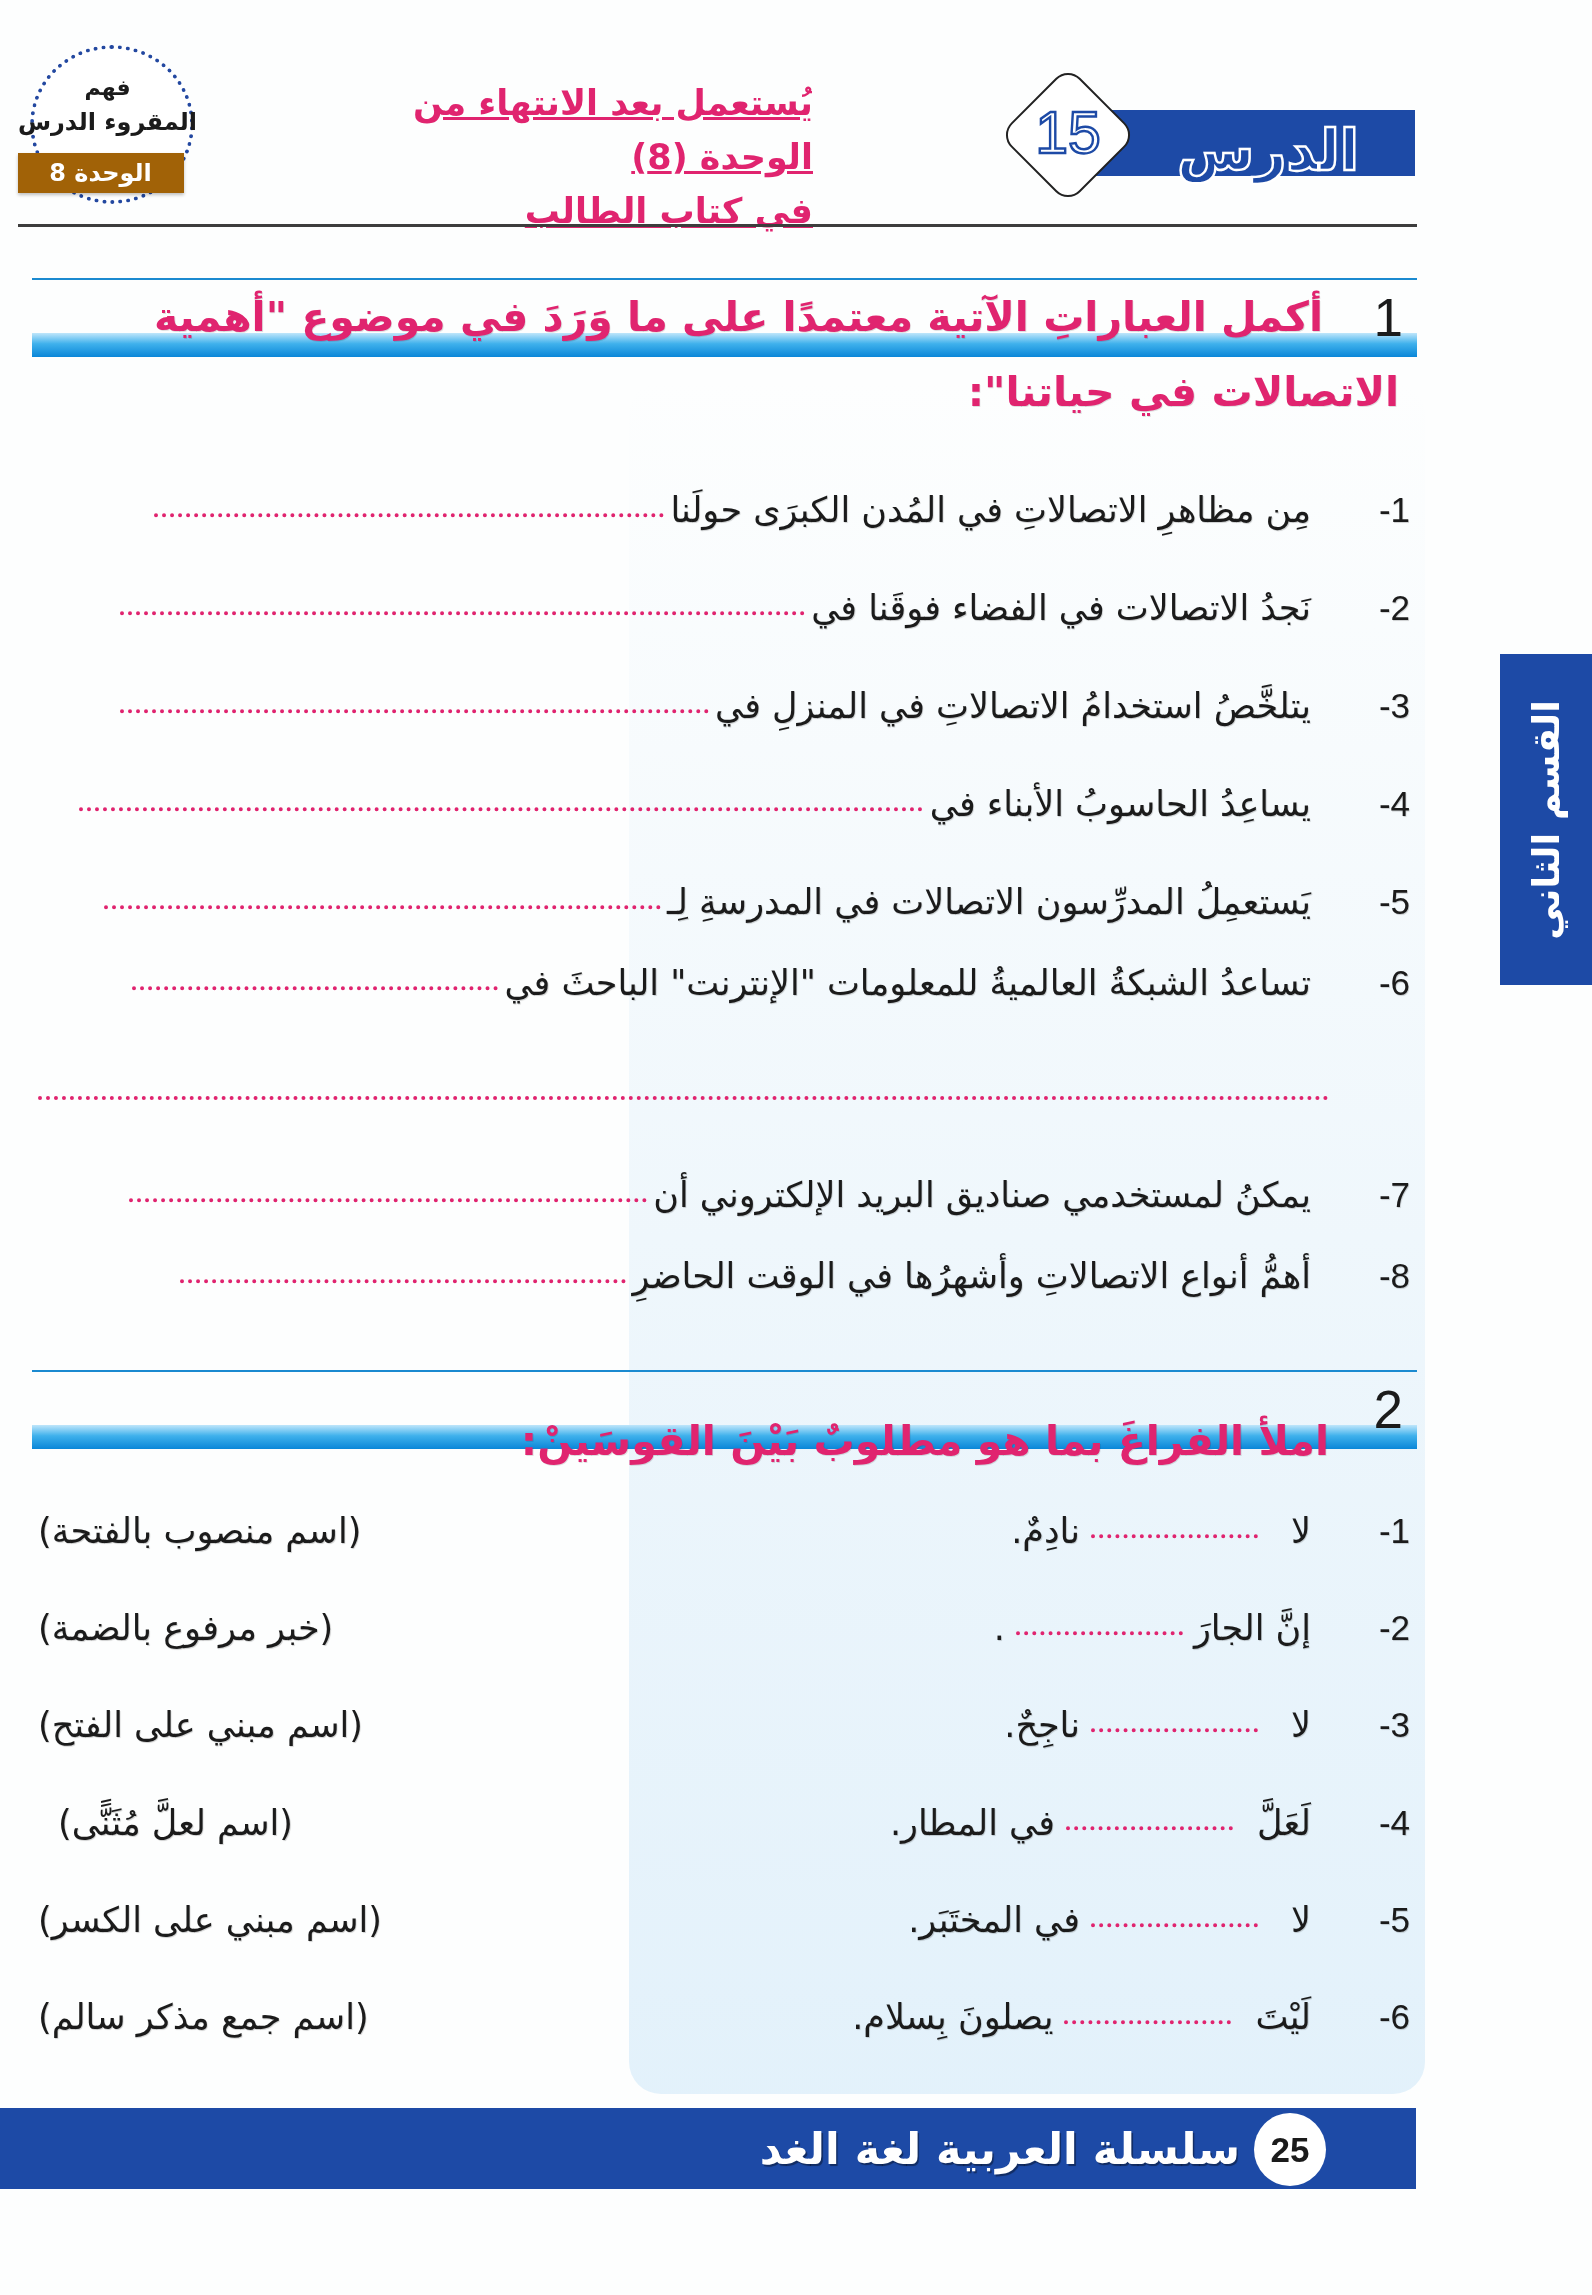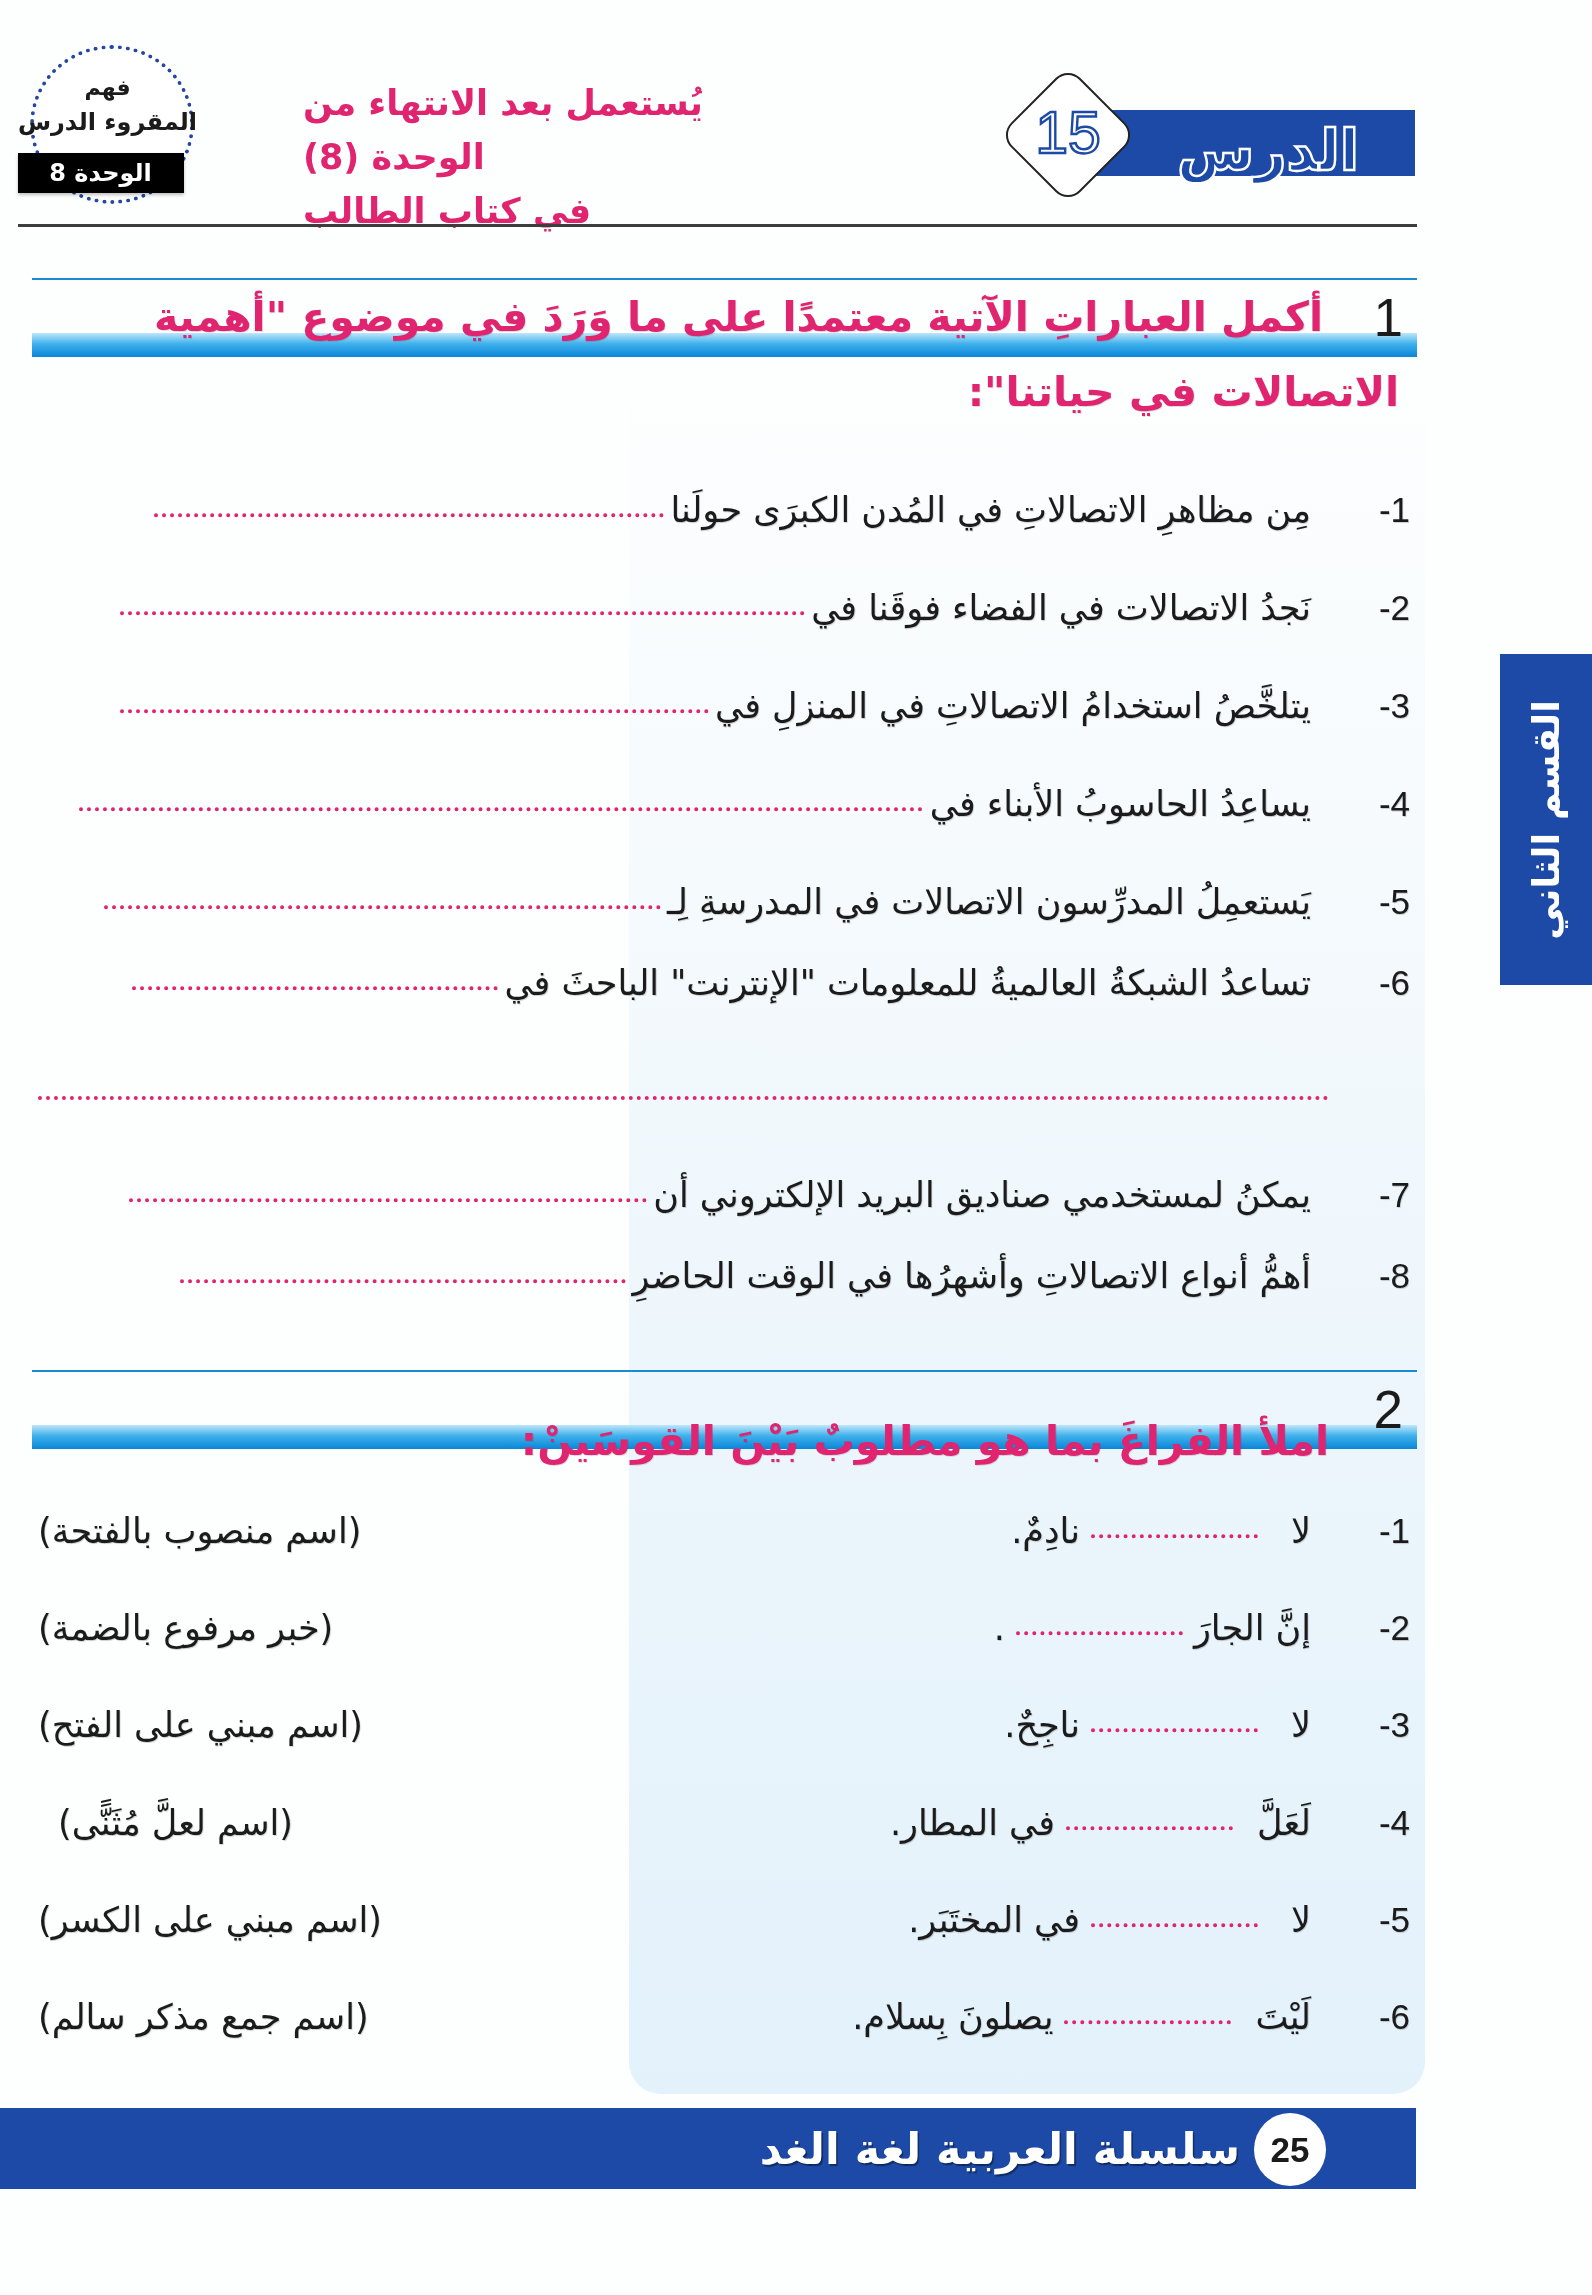--- a/index.html
+++ b/index.html
@@ -30,38 +30,38 @@
     text-align:center; font-family:"Liberation Sans", sans-serif;
     font-size:59px; line-height:88px; color:#fff;
     -webkit-text-stroke:2.4px #1d4aa6; direction:ltr;
   }
   .header-rule {
     position:absolute; left:17.5px; top:224px; width:1399px; height:3.2px;
     background:#3d3d3d;
   }
   .usage-note {
     position:absolute; left:303px; top:76px; width:510px;
-    text-align:left; color:#e0246f; font-weight:bold;
-    font-size:35px; line-height:54px;
+    text-align:right; color:#e0246f; font-weight:bold;
+    font-size:35px; line-height:54px;text-decoration:underline;
   }
   
   .unit-badge { position:absolute; left:16px; top:40px; width:183px; height:159px; }
   .unit-badge-circle {
     position:absolute; left:14.3px; top:4.8px; width:156px; height:151px;
     border-radius:50%; border:4.8px dotted #2348a0; background:#fff;
   }
   .unit-badge-line1, .unit-badge-line2 {
     position:absolute; left:0; width:183px; text-align:center;
     font-weight:bold; color:#1b1b1b;
   }
   .unit-badge-line1 { top:35px; font-size:22px; }
   .unit-badge-line2 { top:68px; font-size:24px; }
   .unit-label {
     position:absolute; left:17.5px; top:153px; width:166px; height:40px;
-    background:#000000; color:#fff; text-align:center;
+    background:#a16207; color:#fff; text-align:center;
     font-size:24px; line-height:40px; font-weight:bold;
     box-shadow:0 2.4px 3.2px rgba(0,0,0,0.25);
   }
 
   
   .side-tab {
     position:absolute; left:1500px; top:654px; width:92px; height:331px;
     background:#1d4aa6;
   }
   .side-tab-text {

